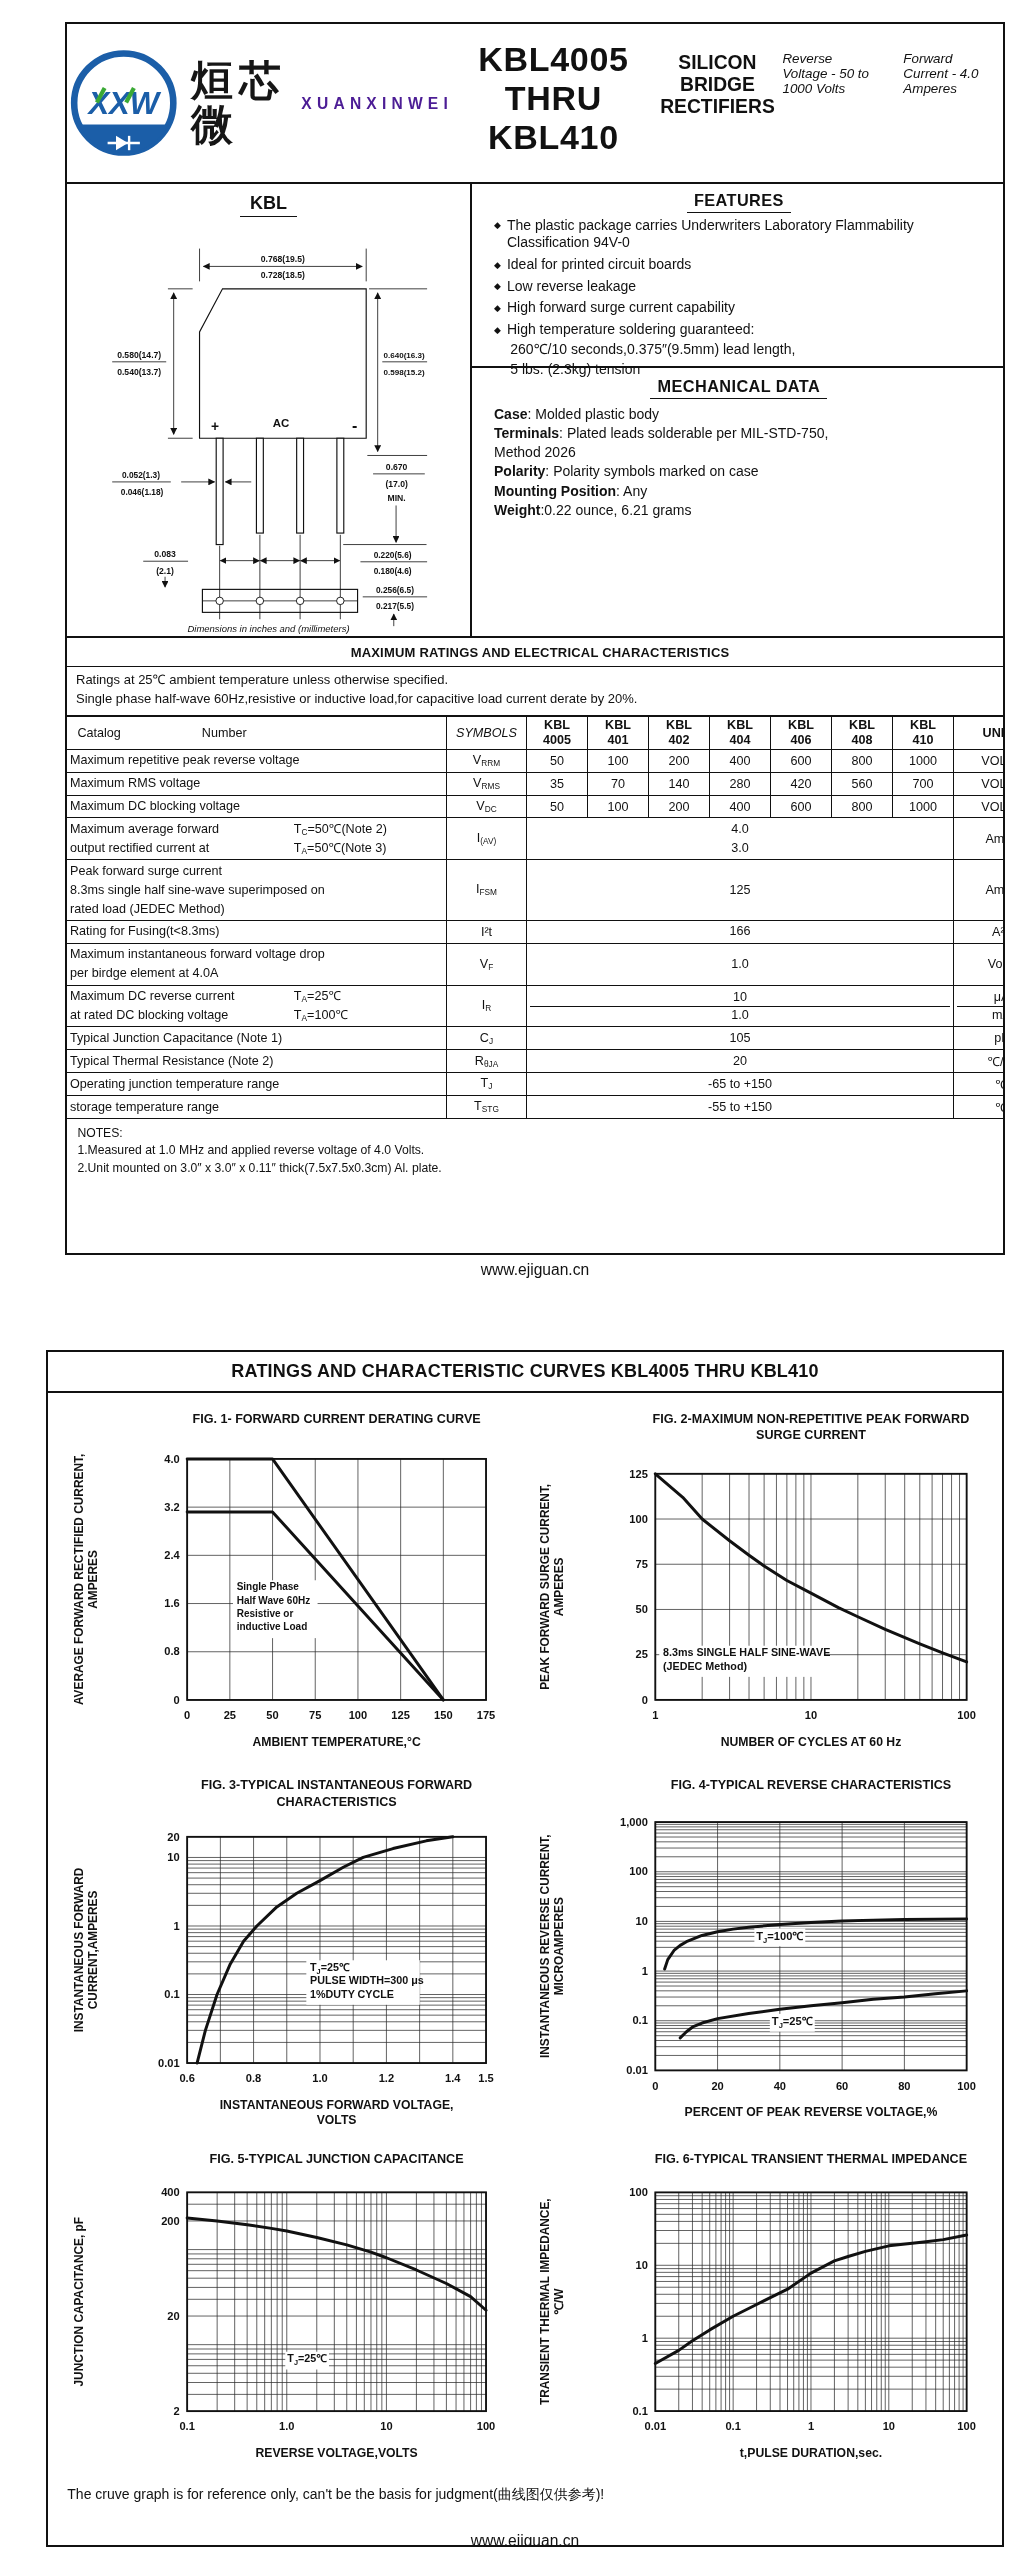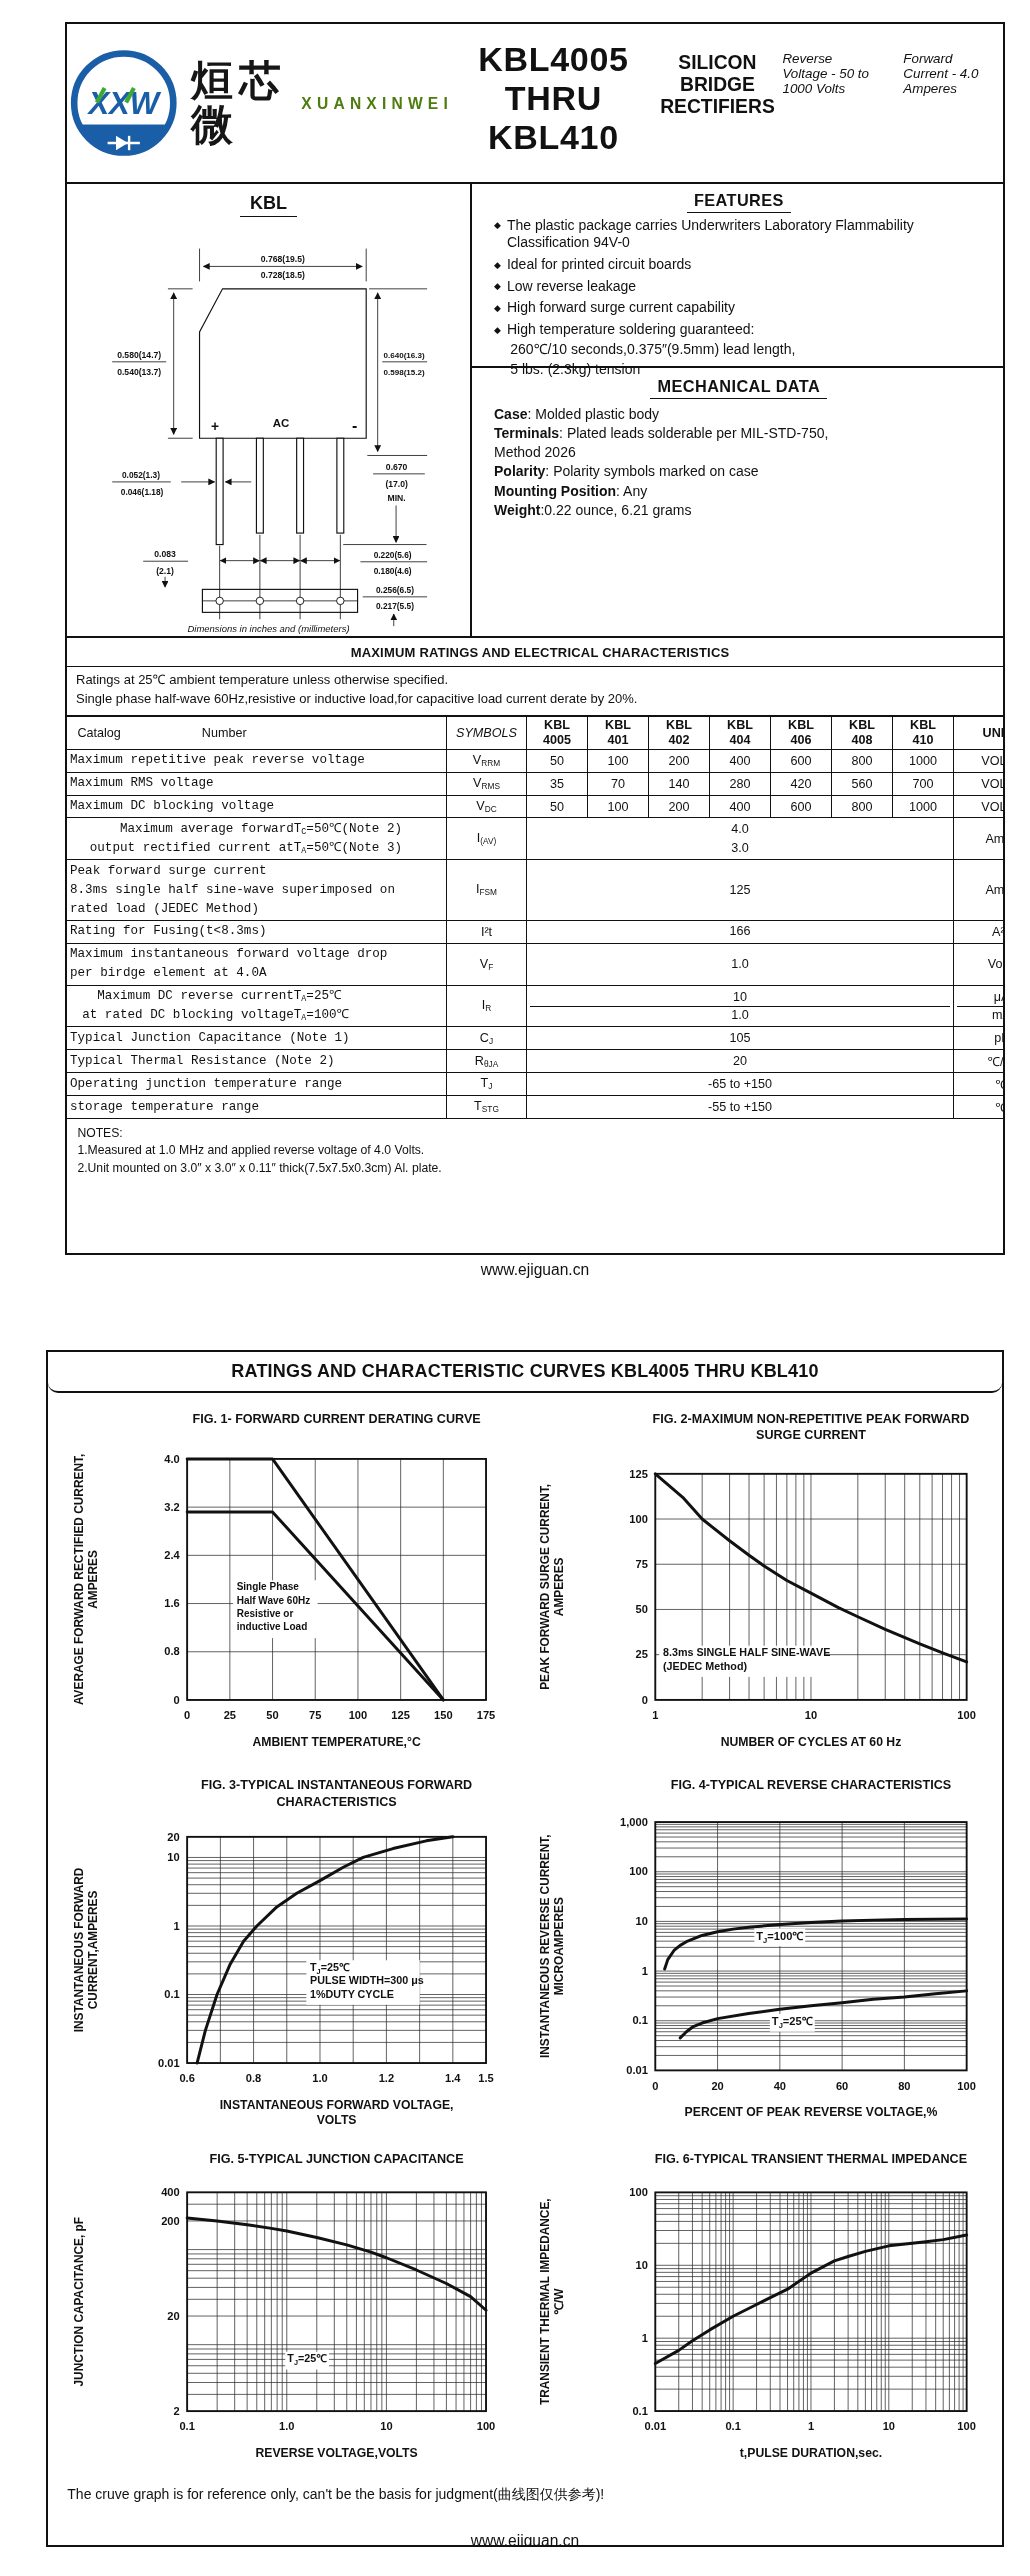--- a/index.html
+++ b/index.html
@@ -4,21 +4,21 @@
 <style>
   html,body{margin:0;padding:0;background:#fff;}
   body{width:1031px;font-family:"Liberation Sans",sans-serif;color:#111;-webkit-font-smoothing:antialiased;}
   .sub{font-size:66%;vertical-align:-0.28em;}
   
   .page1{width:940px;margin:22px 0 0 65px;border:2.2px solid #111;height:1233px;box-sizing:border-box;overflow:hidden;background:#fff;}
   .p1-head{display:flex;border-bottom:2.2px solid #111;height:160px;box-sizing:border-box;}
   .logo-wrap{width:386px;display:flex;align-items:center;justify-content:center;gap:10.4px;}
   .logo-text{display:flex;flex-direction:row;align-items:center;}
   .logo-zh{font-size:42px;font-weight:700;letter-spacing:6px;color:#161616;line-height:1.05;}
-  .logo-latin{font-size:15.6px;font-weight:600;letter-spacing:5.2px;color:#4d7c0f;margin-top:1.5px;}
+  .logo-latin{font-size:15.6px;font-weight:600;letter-spacing:5.2px;color:#4c1d95;margin-top:1.5px;}
   .title-block{flex:1;padding:16.3px 22px 0 7.4px;display:flex;flex-direction:row;}
   .main-title{font-size:34px;font-weight:700;text-align:center;letter-spacing:0.7px;}
   .title-rule{border:none;border-top:3px solid #111;margin:7.4px 3px 0 3px;width:auto;}
   .subtitle{font-size:19.3px;font-weight:700;text-align:center;margin-top:12px;}
   .tagline{display:flex;justify-content:center;gap:34px;font-style:italic;font-size:13.4px;margin-top:10.4px;}
   .p1-mid{display:flex;height:454px;box-sizing:border-box;border-bottom:2.2px solid #111;}
   .pkg-box{width:405px;border-right:2.2px solid #111;box-sizing:border-box;display:flex;flex-direction:column;align-items:center;padding-top:9px;}
   .pkg-title{font-size:18px;font-weight:700;border-bottom:1.9px solid #111;padding:0 10.4px 1.5px;}
   .right-col{flex:1;display:flex;flex-direction:column;}
   .features{border-bottom:2.2px solid #111;height:184px;box-sizing:border-box;padding:7.4px 19.3px 0 22px;}
@@ -36,35 +36,35 @@
   .pre{border-bottom:1.9px solid #111;padding:4.5px 9px 6px;font-size:13px;line-height:1.45;}
   table.ratings{border-collapse:collapse;width:100%;table-layout:fixed;}
   table.ratings th,table.ratings td{border:1.5px solid #111;padding:1.5px 3px;font-size:12.6px;}
   table.ratings tr>*:first-child{border-left:none;}
   table.ratings tr>*:last-child{border-right:none;}
   th.h-cat{width:373px;text-align:left;font-size:13.4px;font-weight:400;}
   th.h-cat .catrow{display:flex;gap:81px;padding-left:7.4px;}
   th.h-sym{width:73px;font-style:italic;font-weight:400;font-size:11.5px;}
   th.h-dev{width:54px;font-weight:700;font-size:12px;line-height:1.15;}
   th.h-units{width:89px;font-weight:700;font-size:12.6px;}
-  td.c-name{text-align:right;padding:2.2px 7.4px;font-family:Liberation Mono, monospace;}
+  td.c-name{text-align:left;padding:2.2px 7.4px;}
   td.c-name .nline{display:flex;line-height:1.5;}
   td.c-name .nl-l{flex:0 0 60%;}
   td.c-sym{text-align:center;font-size:12.6px;}
   td.c-val{text-align:center;}
   td.c-units{text-align:center;}
   td.nopad{padding:0;}
   .vline{line-height:1.5;text-align:center;}
   .half{padding:1.5px 3px;text-align:center;}
   .half.first{border-bottom:1.5px solid #111;}
   .notes{padding:6px 10.4px;font-size:12.2px;line-height:1.42;}
   .site{width:940px;margin:6px 0 0 65px;text-align:center;font-size:15.6px;}
   
   .page2{width:958px;margin:71px 0 0 46px;border:2.2px solid #111;height:1197px;box-sizing:border-box;overflow:hidden;background:#fff;}
-  .p2-head{border-bottom:2.2px solid #111;text-align:center;padding:9px 0;border-radius:10px;}
+  .p2-head{border-bottom:2.2px solid #111;text-align:center;padding:9px 0;}
   .p2-title{font-size:18px;font-weight:700;letter-spacing:0.2px;}
   .figs{display:grid;grid-template-columns:471px 482px;justify-content:start;padding:10.4px 0 0 6px;row-gap:3px;}
   .fig{display:flex;justify-content:center;align-items:flex-start;}
   .disclaimer{font-size:14px;padding:7.4px 0 0 19.3px;}
   .p2-site{text-align:center;font-size:15.6px;margin-top:28px;}
   svg text{font-family:"Liberation Sans",sans-serif;}
 </style>
 </head>
 <body>
 

